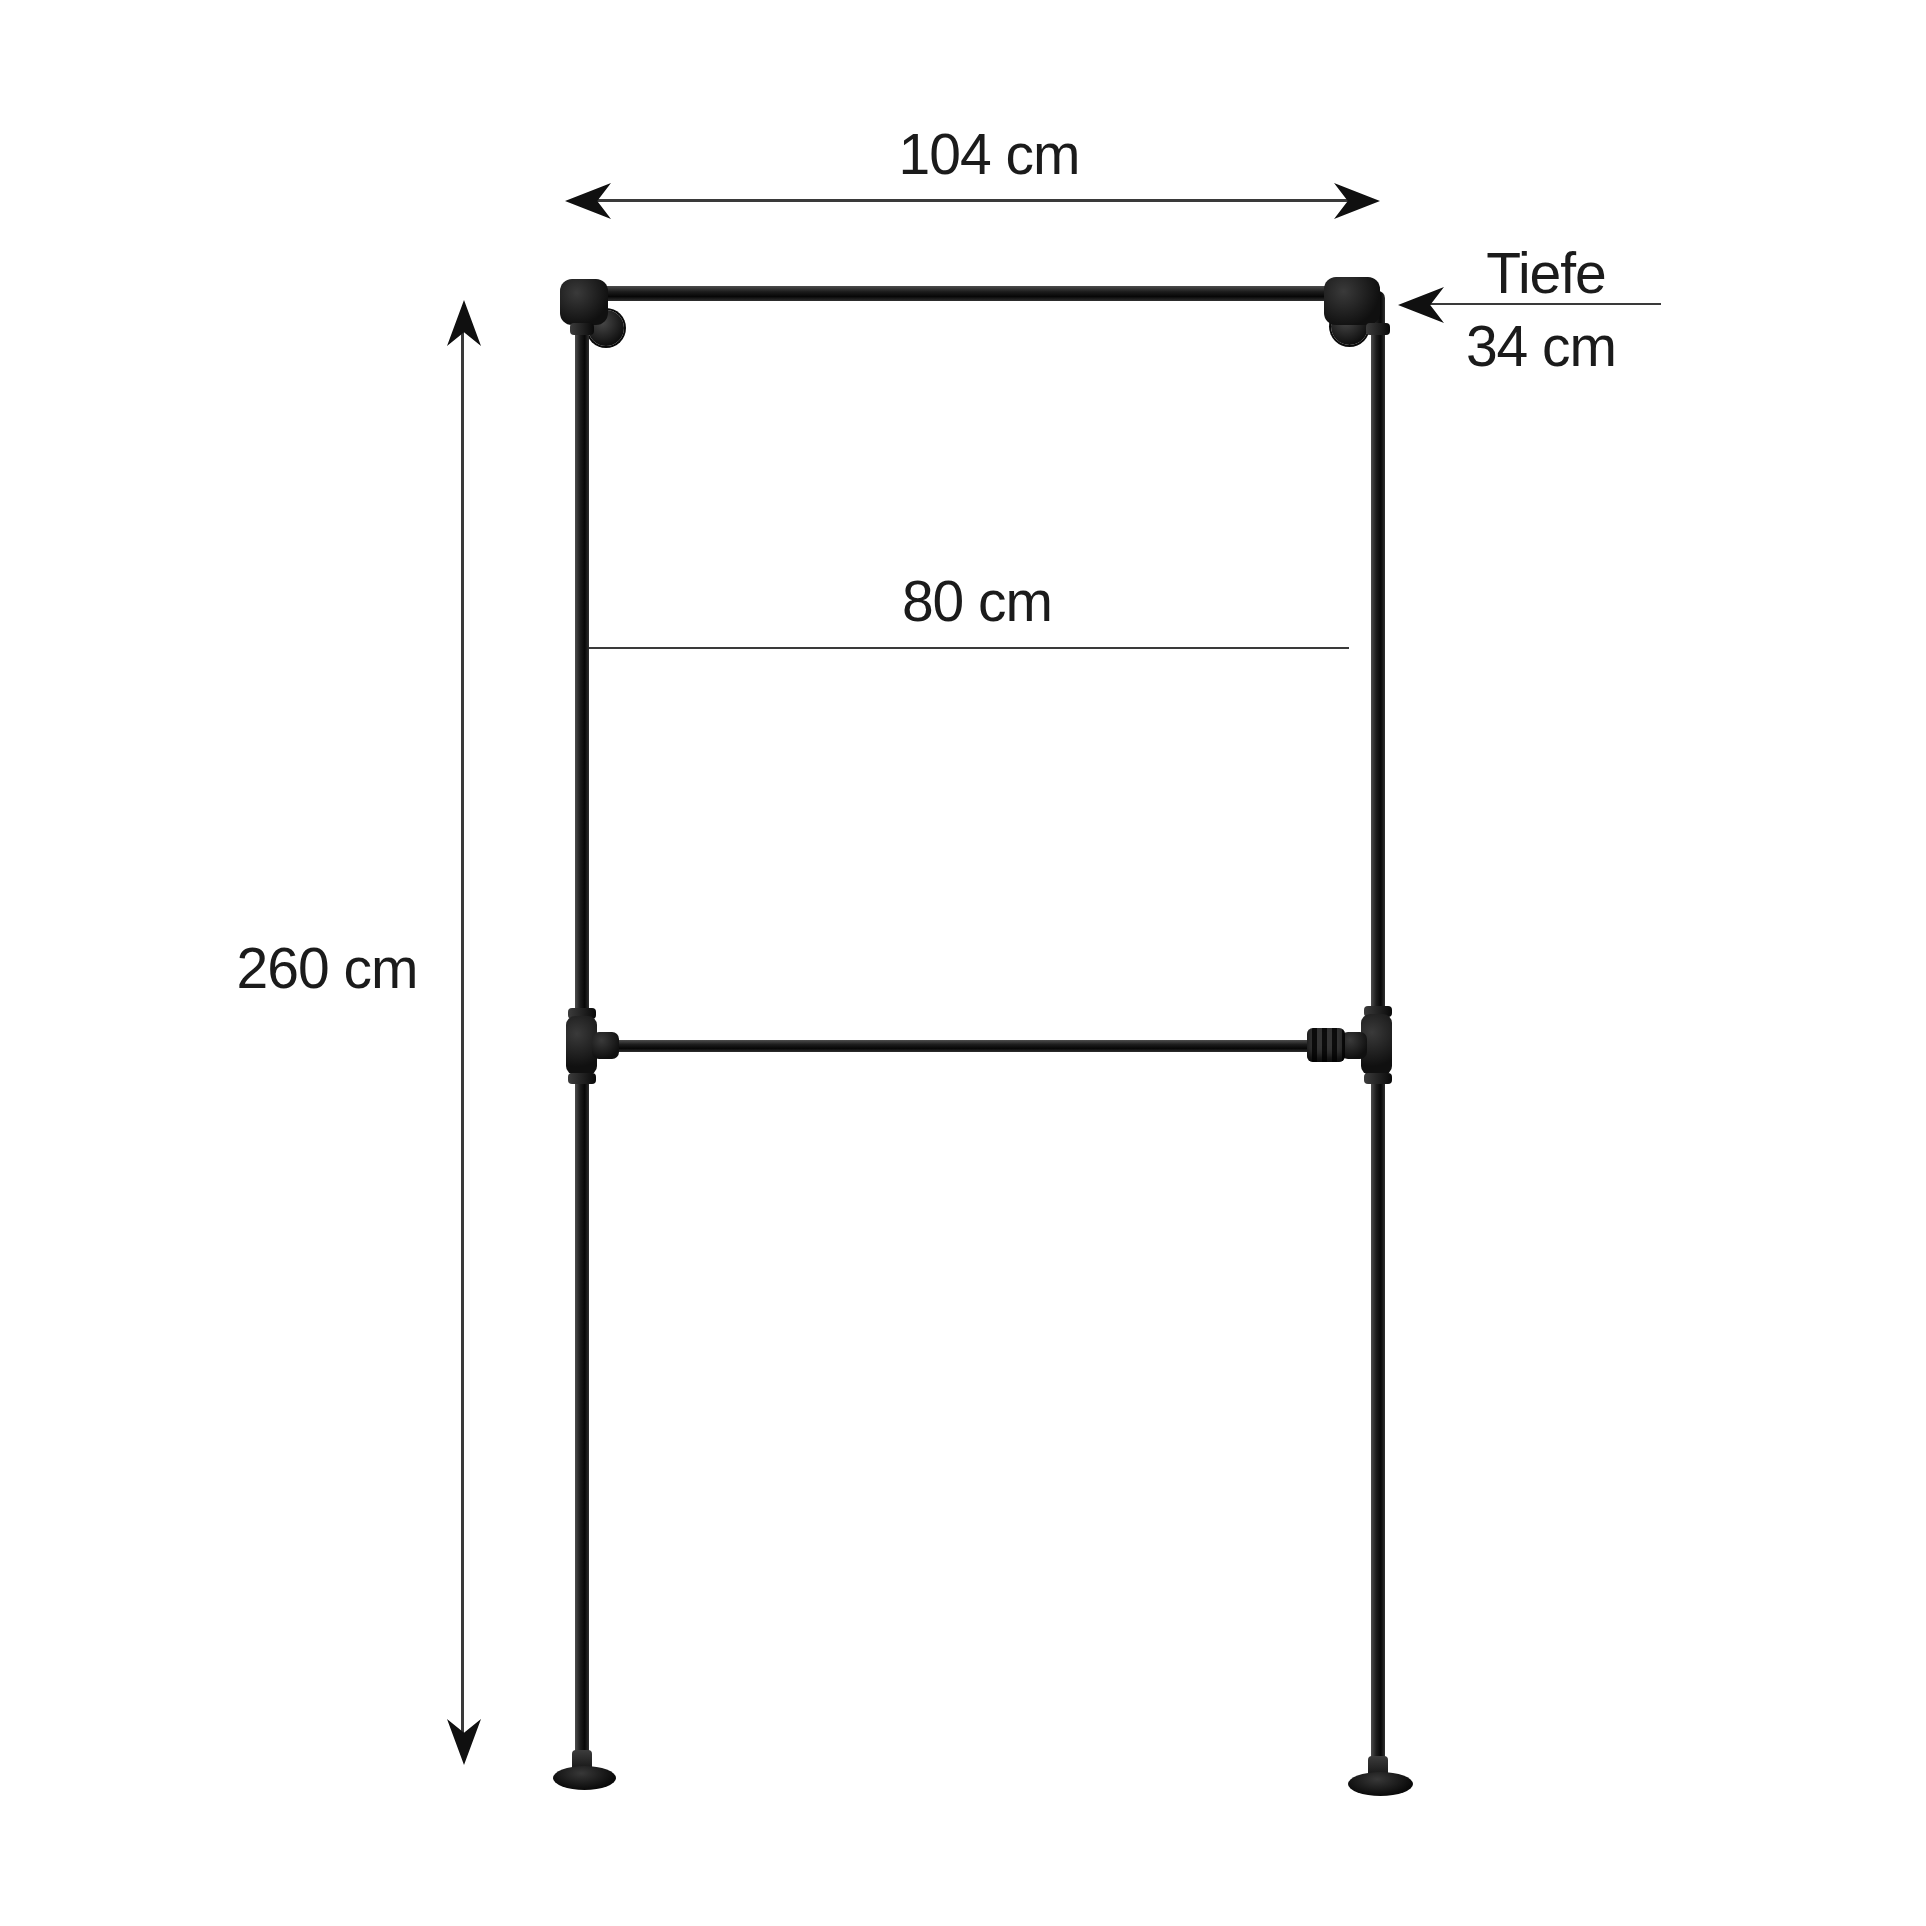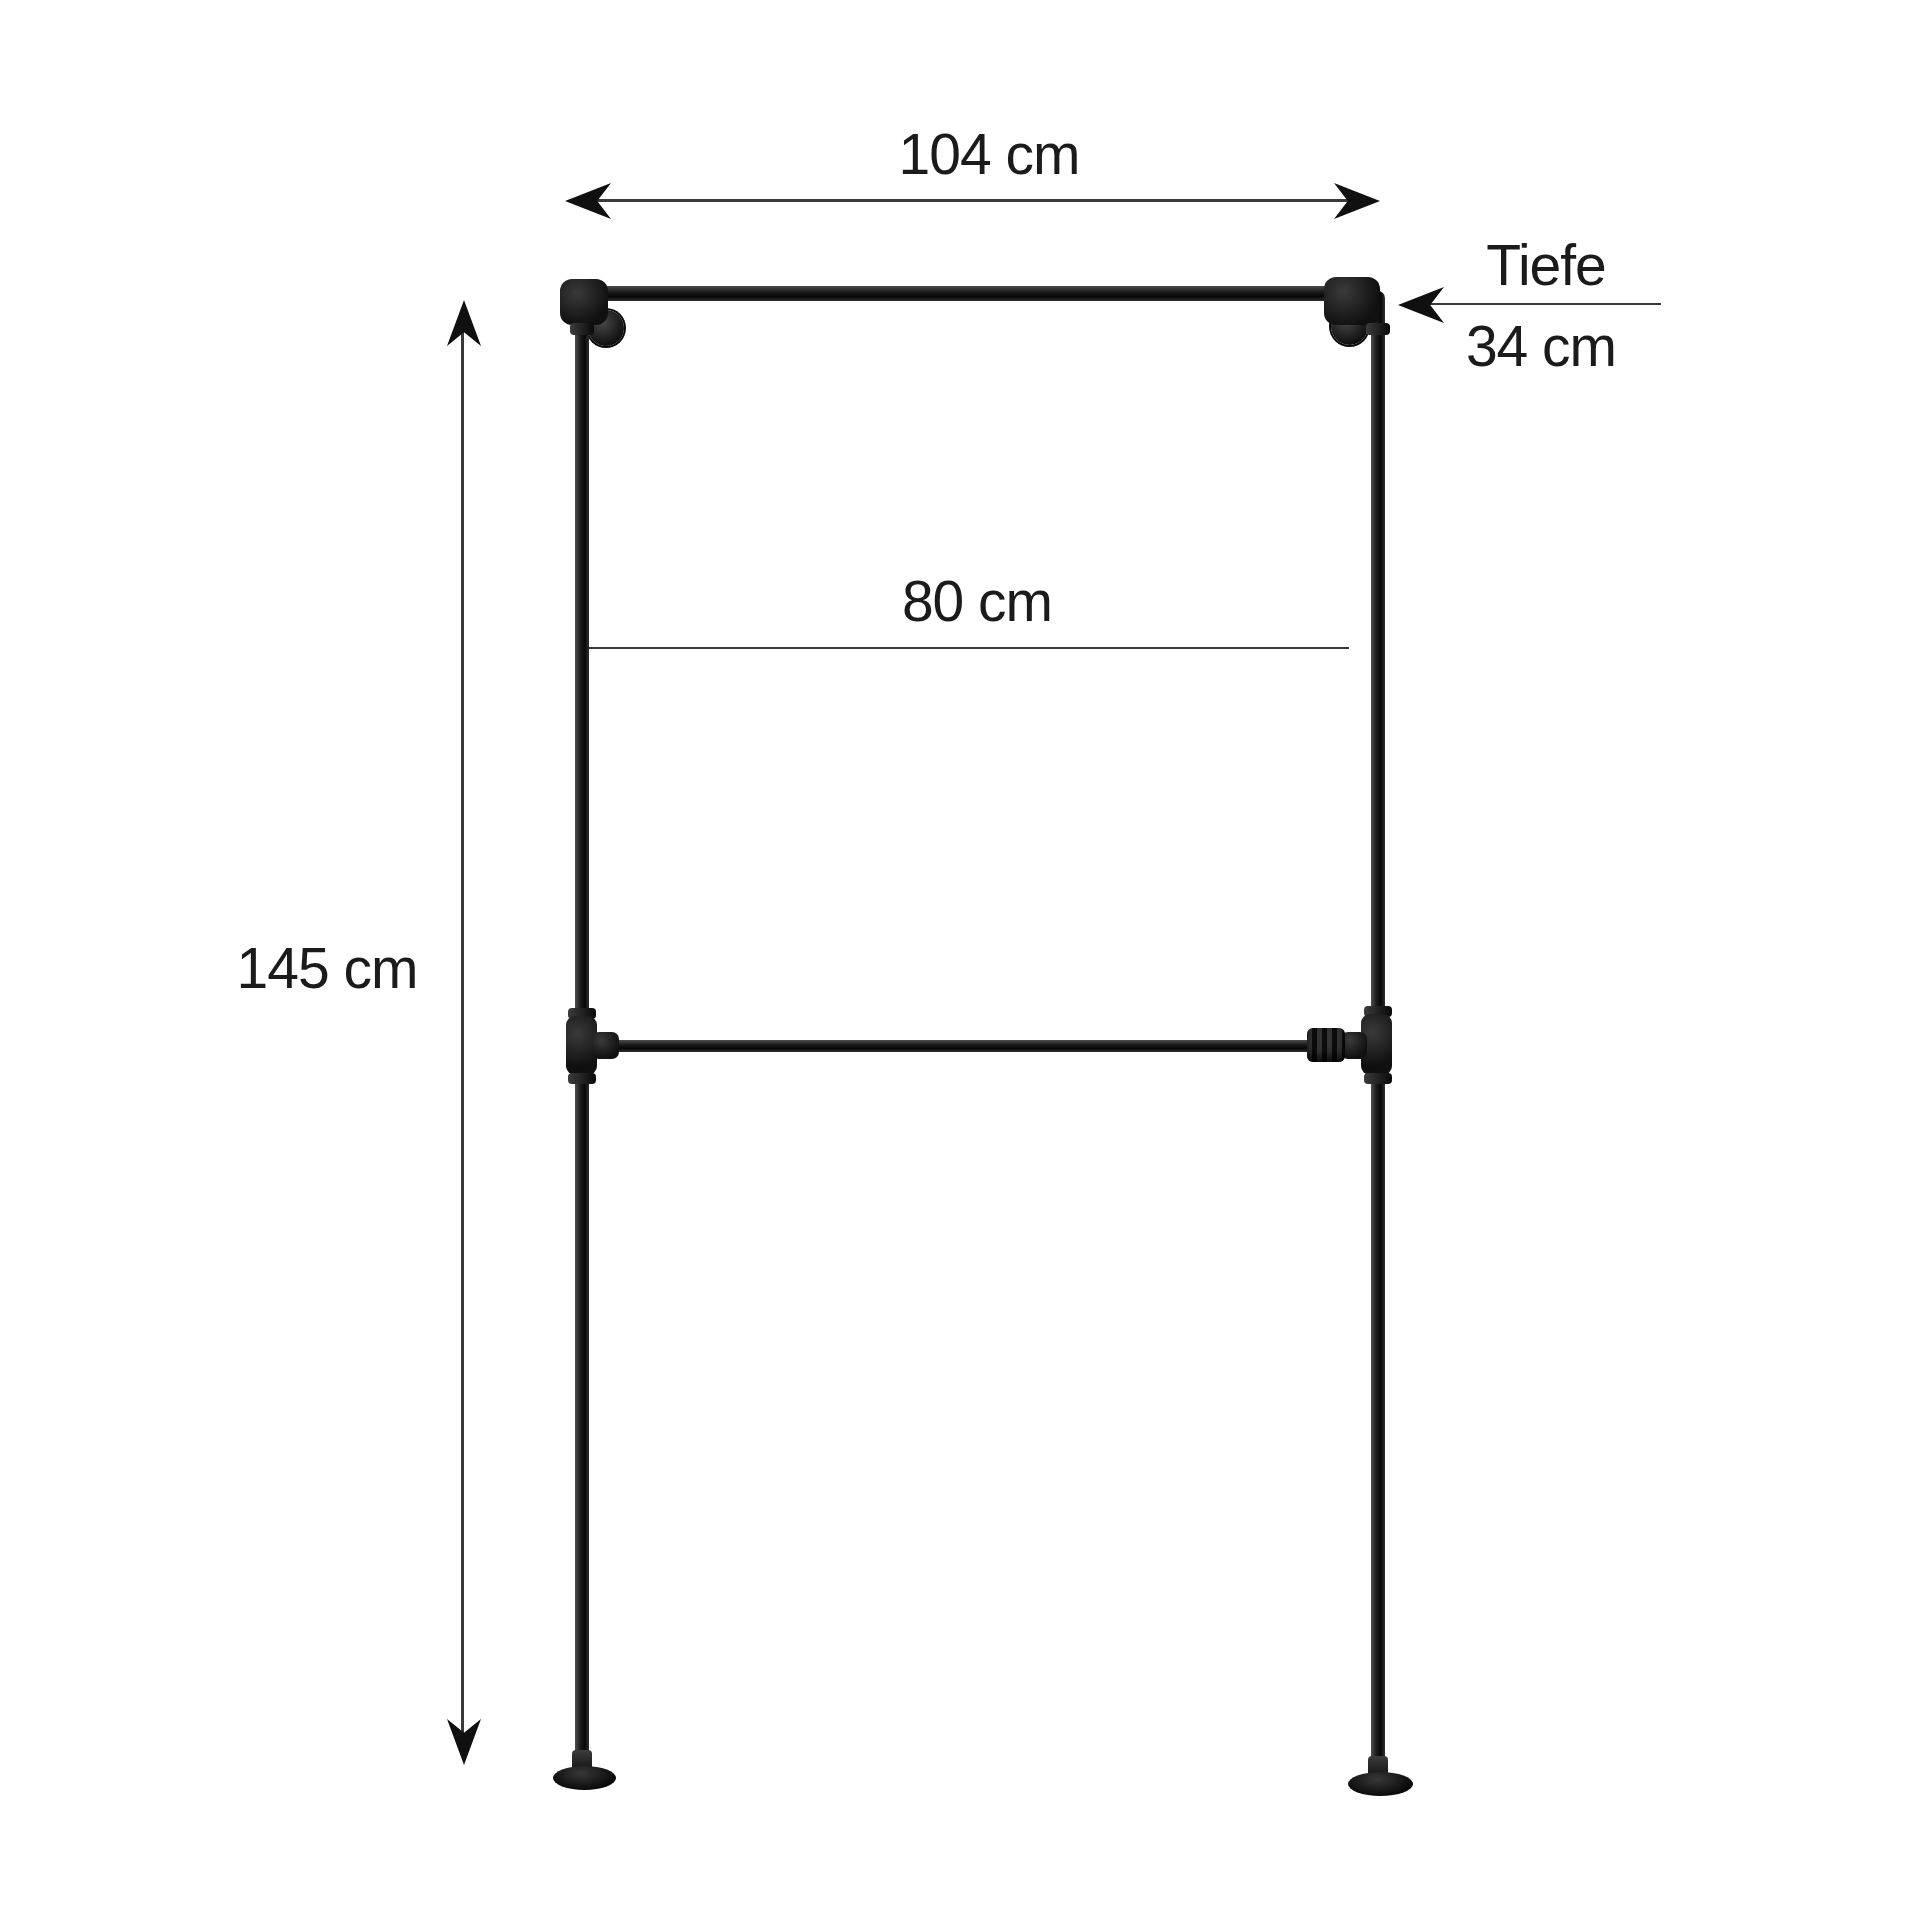--- a/index.html
+++ b/index.html
@@ -75,28 +75,28 @@
 <div class="canvas">
 
   <div>
     <div class="label" style="left:989px;top:123px;">104 cm</div>
     <div class="dim-line" style="left:590px;top:199px;width:768px;height:3px;"></div>
     <div class="ah ah-left" style="left:565px;top:183px;"></div>
     <div class="ah ah-right" style="left:1334px;top:183px;"></div>
   </div>
 
   <div>
-    <div class="label" style="left:1546px;top:234px;">Tiefe</div>
+    <div class="label" style="left:1546px;top:242px;">Tiefe</div>
     <div class="dim-line" style="left:1416px;top:303px;width:245px;height:2px;"></div>
     <div class="ah ah-left" style="left:1398px;top:287px;"></div>
     <div class="label" style="left:1541px;top:315px;text-align:center;">34 cm</div>
   </div>
 
   <div>
-    <div class="label" style="left:327px;top:937px;">145 cm</div>
+    <div class="label" style="left:327px;top:937px;">260 cm</div>
     <div class="dim-line" style="left:461px;top:327px;width:3px;height:1414px;"></div>
     <div class="ah ah-up" style="left:447px;top:300px;"></div>
     <div class="ah ah-down" style="left:447px;top:1719px;"></div>
   </div>
 
   <div>
     <div class="label" style="left:977px;top:570px;">80 cm</div>
     <div class="dim-line" style="left:586px;top:647px;width:763px;height:2px;"></div>
   </div>
 

